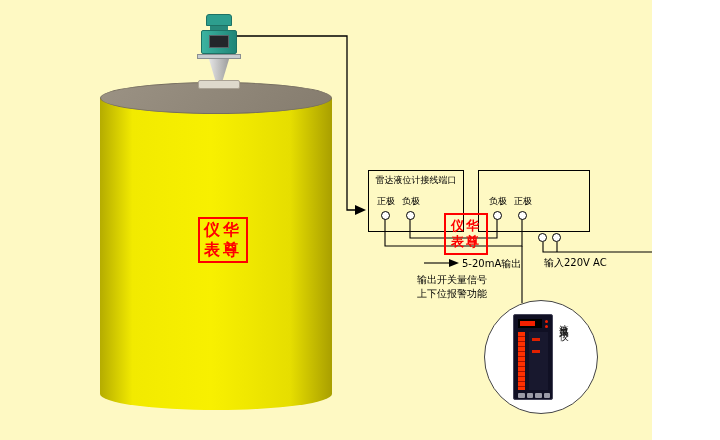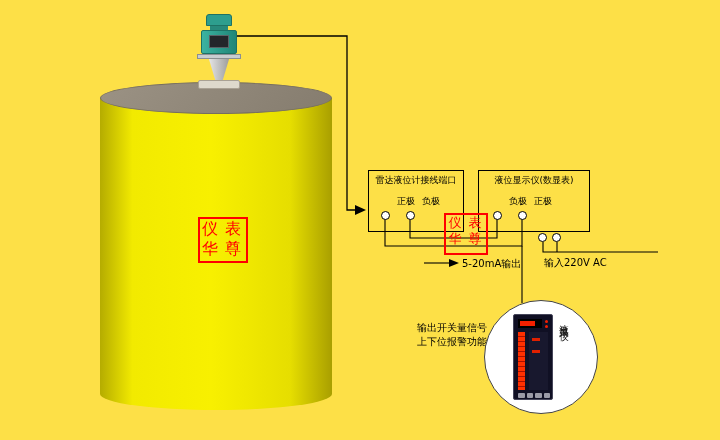--- a/index.html
+++ b/index.html
@@ -1,17 +1,17 @@
 <!DOCTYPE html>
 <html><head>
 <meta charset="utf-8">
 <style>
   * { margin:0; padding:0; box-sizing:border-box; }
   body { font-family:"DejaVu Sans", sans-serif; background:#fff; }
-  #canvas { position:relative; width:720px; height:440px; background:#fde047; overflow:hidden; }
+  #canvas { position:relative; width:652px; height:440px; background:#fef9c3; overflow:hidden; }
 
   
   .tank-body { position:absolute; left:100px; top:98px; width:232px; height:296px; z-index:1;
     background:linear-gradient(90deg,#b5ac00 0,#f2ea00 14%,#f8f000 48%,#e6de00 82%,#a99f00 100%); }
   .tank-bottom { position:absolute; left:100px; top:378px; width:232px; height:32px; border-radius:50%; z-index:1;
     background:linear-gradient(90deg,#b5ac00 0,#f2ea00 14%,#f8f000 48%,#e6de00 82%,#a99f00 100%); }
   .tank-top { position:absolute; left:100px; top:82px; width:232px; height:32px; border-radius:50%; z-index:2;
     background:linear-gradient(135deg,#9b9284 0,#857c6e 100%); border:1px solid #766e60; }
 
   
@@ -25,33 +25,33 @@
   .sensor-mount { position:absolute; left:198px; top:80px; width:42px; height:9px; background:#ded9cc; border:1px solid #a9a193; border-radius:2px; z-index:3; }
 
   
   #wires { position:absolute; left:0; top:0; z-index:3; }
 
   
   .tbox { position:absolute; border:1px solid #000; background:transparent; z-index:4; }
   #box1 { left:368px; top:170px; width:96px;  height:62px; }
   #box2 { left:478px; top:170px; width:112px; height:62px; }
   .tbox-title { font-size:9px; text-align:center; padding-top:3px; white-space:nowrap; color:#000; }
-  .tlabel { position:absolute; font-size:9px; white-space:nowrap; color:#000;margin-left:20px; }
+  .tlabel { position:absolute; font-size:9px; white-space:nowrap; color:#000; }
   .circ { position:absolute; width:9px; height:9px; border:1px solid #000; border-radius:50%; background:#fff; }
   .pcirc { position:absolute; width:9px; height:9px; border:1px solid #000; border-radius:50%; background:#fff; z-index:4; }
 
   
   .ann { position:absolute; font-size:10px; color:#000; white-space:nowrap; z-index:4; }
   #ann420   { left:462px; top:257px; }
   #annPower { left:544px; top:256px; }
-  #annSwitch{ left:417px; top:273px; line-height:14px;margin-top:48px; }
+  #annSwitch{ left:417px; top:273px; line-height:14px; }
 
   
-  .wm { position:absolute; border:2px solid #ff0000; color:#ff0000; font-weight:normal; text-align:center;
-        display:flex; flex-direction:row; justify-content:center; z-index:5; line-height:1.25; }
+  .wm { position:absolute; border:2px solid #ff0000; color:#ff0000; font-weight:bold; text-align:center;
+        display:flex; flex-direction:column; justify-content:center; z-index:5; line-height:1.25; }
   #wm1 { left:198px; top:217px; width:50px; height:46px; font-size:16px; letter-spacing:3px; }
   #wm2 { left:444px; top:213px; width:44px; height:42px; font-size:13px; letter-spacing:2px; }
 
   
   #callout { position:absolute; left:484px; top:300px; width:114px; height:114px; border:1px solid #444;
              border-radius:50%; background:#fff; z-index:4; }
   #panel { position:absolute; left:28px; top:13px; width:40px; height:86px; background:#101024;
            border:1px solid #46465a; border-radius:2px; }
   .led     { position:absolute; left:4px;  top:4px;  width:24px; height:9px; background:#000; }
   .led-seg { position:absolute; left:6px;  top:6px;  width:15px; height:5px; background:#f42000; }
@@ -98,21 +98,20 @@
 
   <div class="tbox" id="box1">
     <div class="tbox-title">雷达液位计接线端口</div>
     <span class="tlabel" style="left:8px;  top:24px;">正极</span>
     <span class="tlabel" style="left:33px; top:24px;">负极</span>
     <span class="circ" style="left:12px; top:40px;"></span>
     <span class="circ" style="left:37px; top:40px;"></span>
   </div>
 
   <div class="tbox" id="box2">
-    <div class="tbox-title">液位显示仪(数显表)</div>
     <span class="tlabel" style="left:10px; top:24px;">负极</span>
     <span class="tlabel" style="left:35px; top:24px;">正极</span>
     <span class="circ" style="left:14px; top:40px;"></span>
     <span class="circ" style="left:39px; top:40px;"></span>
   </div>
 
   <span class="pcirc" style="left:538px; top:233px;"></span>
   <span class="pcirc" style="left:552px; top:233px;"></span>
 
   <div class="ann" id="ann420">5-20mA输出</div>

